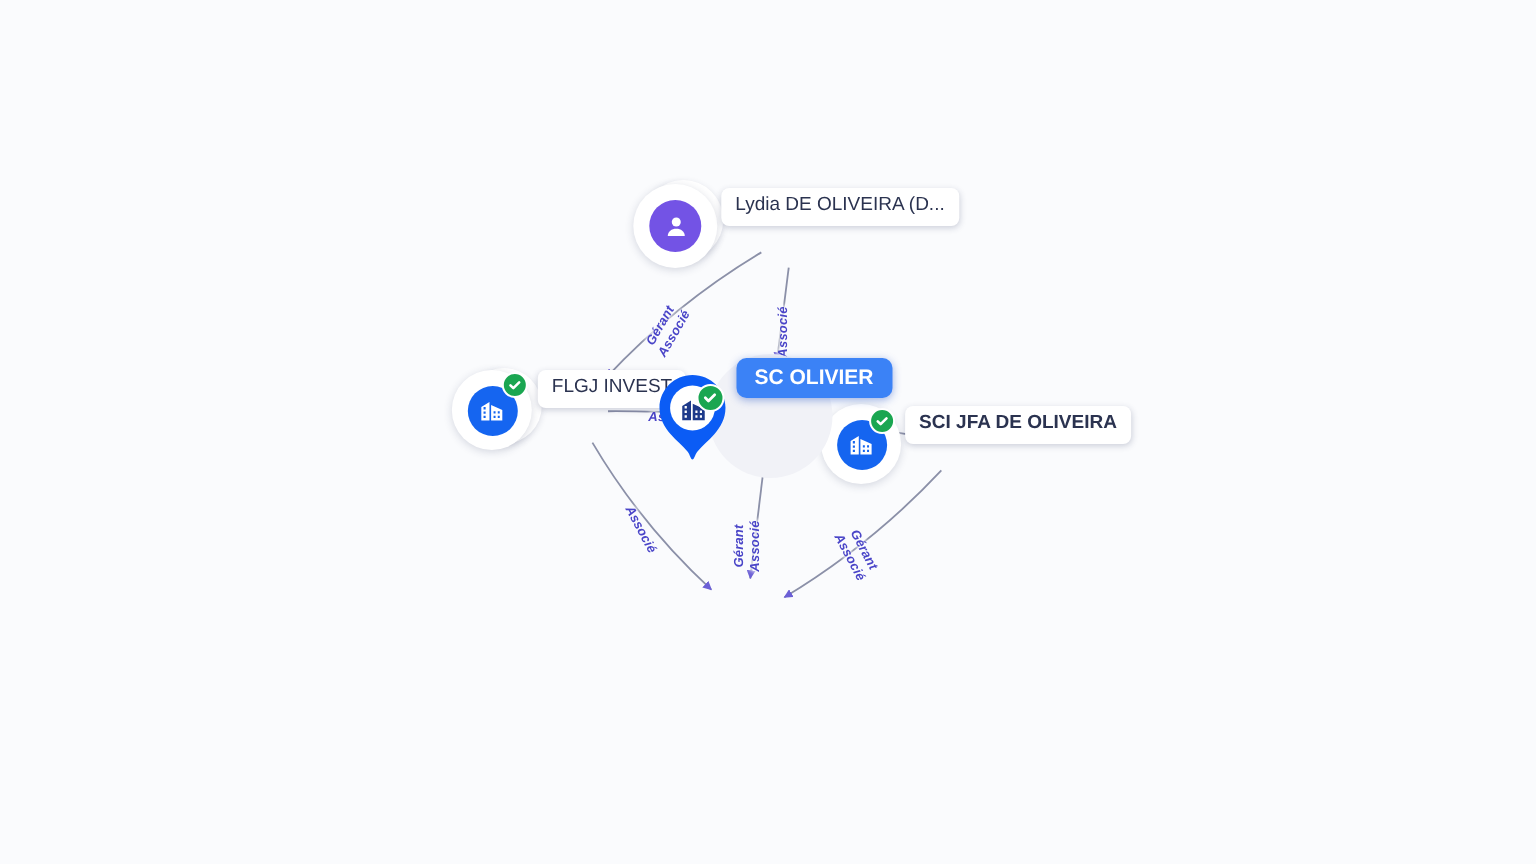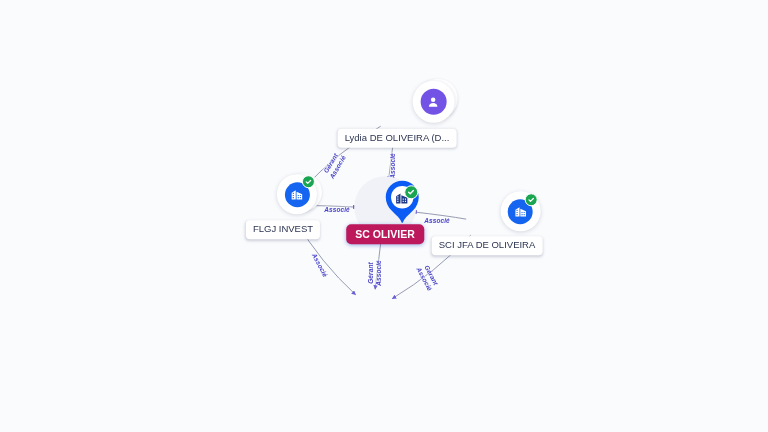--- a/index.html
+++ b/index.html
@@ -50,22 +50,21 @@
   .edge-label.two-line {
     line-height: 7.5px;
     text-align: center;
   }
 
   
   .node {
     position: absolute;
     transform: translate(-50%, -50%);
     display: flex;
-    flex-direction: column;
-    align-items: flex-end;
+    align-items: flex-start;
   }
 
   .node-graphic {
     position: relative;
     display: flex;
     align-items: center;
     justify-content: center;
   }
 
   
@@ -131,21 +130,21 @@
     font-size: 9.5px;
     line-height: 12px;
     padding: 3px 7px 3.5px 7px;
     border-radius: 4px;
     white-space: nowrap;
     background: #ffffff;
     color: #2b3350;
     box-shadow: 0 1px 3px rgba(40, 50, 90, 0.22);
   }
   .node-label.focus {
-    background: #be185d;
+    background: #3b82f6;
     color: #ffffff;
     font-weight: bold;
     font-size: 10.5px;
     padding: 3.5px 9px 4px 9px;
     border-radius: 5px;
     box-shadow: 0 1px 4px rgba(20, 70, 190, 0.42);
   }
 </style>
 </head>
 <body>
@@ -243,21 +242,21 @@
       </svg>
       <div class="verified-badge" style="width:12px; height:12px; position:absolute; right:6px; top:7px;">
         <svg width="7.5" height="7.5" viewBox="0 0 24 24" fill="none" stroke="#ffffff" stroke-width="4.4" stroke-linecap="round" stroke-linejoin="round">
           <path d="M4.5 12.5l5 5 10-10"></path>
         </svg>
       </div>
     </div>
     <div class="node-label focus" style="margin-top:-6px;">SC OLIVIER</div>
   </div>
 
-  <div class="node" style="left:487px; top:222px;">
+  <div class="node" style="left:487px; top:222px;font-weight:bold;">
     <div class="node-graphic" style="width:44px; height:44px;">
       <div class="halo" style="width:40px; height:40px;"></div>
       <div class="disc company" style="width:25px; height:25px;">
         <svg width="14" height="14" viewBox="0 0 24 24" fill="#ffffff">
           <path d="M3 21V9.5L10 5.2V21H3zm1.9-2.1h1.8v-2h-1.8v2zm0-3.7h1.8v-2h-1.8v2zm0-3.7h1.8v-2h-1.8v2z"></path>
           <path d="M11.4 21V7.8L21 12.1V21h-9.6zm2.1-2.1h1.7v-2h-1.7v2zm3.6 0h1.7v-2h-1.7v2zm-3.6-3.8h1.7v-2h-1.7v2zm3.6 0h1.7v-2h-1.7v2z"></path>
         </svg>
       </div>
       <div class="verified-badge" style="width:11px; height:11px; right:5px; top:4px;">
         <svg width="7" height="7" viewBox="0 0 24 24" fill="none" stroke="#ffffff" stroke-width="4.4" stroke-linecap="round" stroke-linejoin="round">

